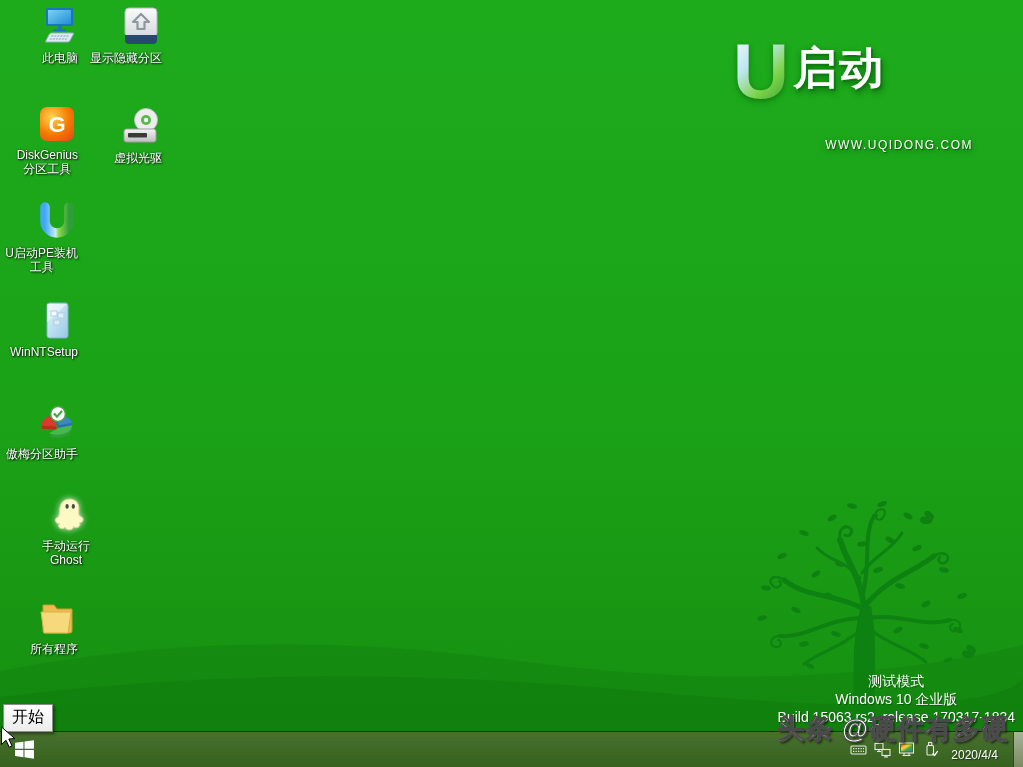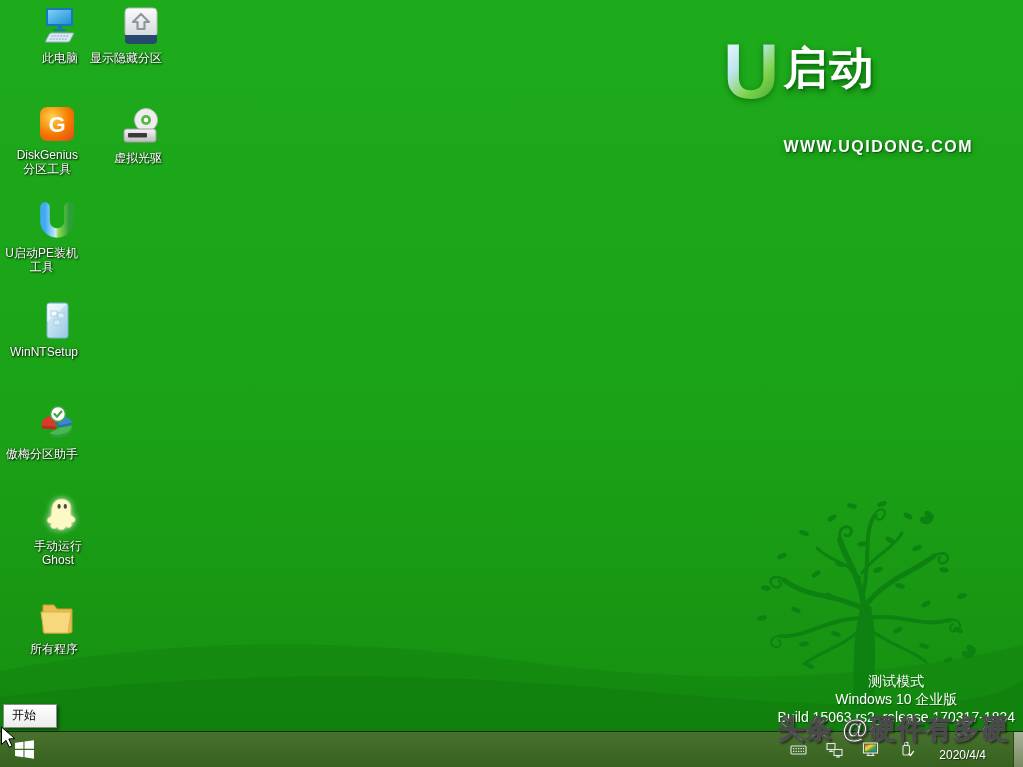--- a/index.html
+++ b/index.html
@@ -20,22 +20,22 @@
           filter:drop-shadow(0 2px 3px rgba(0,60,0,.45)); }
   .logo-u {
     font-size:78px; font-weight:bold; line-height:70px;
     background:linear-gradient(135deg,#f4fbff 0%,#bfe6f2 35%,#7ed348 65%,#2f9e37 100%);
     -webkit-background-clip:text; background-clip:text; color:transparent;
     text-shadow:none; margin-right:4px;
   }
   .logo-right { display:flex; flex-direction:column; align-items:flex-start; padding-top:10px;gap:47px; }
   .logo-name { font-size:44px; font-weight:bold; color:#fff; line-height:44px; letter-spacing:2px;
                text-shadow:2px 2px 0 #0e7a12; }
-  .logo-url  { font-size:16px; font-weight:bold; color:#fff; letter-spacing:1.5px; margin-top:1px;
-               text-shadow:1px 1px 1px rgba(0,60,0,.6); }
+  .logo-url  { font-size:12px; font-weight:normal; color:#fff; letter-spacing:1.5px; margin-top:1px;
+               text-shadow:1px 1px 1px rgba(0,60,0,.6);margin-left:32px; }
 
   
   .icon-cell { position:absolute; width:78px; display:flex; flex-direction:column; align-items:flex-end; }
   .icon-glyph { width:42px; height:42px; display:block; }
   .icon-label { margin-top:3px; text-align:center; font-size:12px; line-height:14px; color:#fff;
                 text-shadow:1px 1px 2px rgba(0,0,0,.85), 0 0 2px rgba(0,0,0,.6); white-space:nowrap; }
 
   
   .sysinfo { position:absolute; right:8px; top:672px; text-align:center; color:#fff; font-size:14px;
              line-height:18px; text-shadow:1px 1px 1px rgba(0,0,0,.35); z-index:20; }
@@ -45,32 +45,32 @@
                font-size:27px; font-weight:bold; color:#fff; letter-spacing:1px;
                -webkit-text-stroke:1px #4a4a4a;
                text-shadow:2px 2px 2px rgba(0,0,0,.5); pointer-events:none; }
 
   
   .taskbar { position:absolute; left:0; bottom:0; width:1023px; height:36px;
              background:linear-gradient(180deg,#49702e 0%,#3c6824 60%,#38611f 100%);
              border-top:1px solid #14300a; display:flex; align-items:center; z-index:30; }
   .start-btn { width:48px; height:100%; display:flex; align-items:center; justify-content:center; }
   .taskbar-spacer { flex:1; }
-  .tray { display:flex; align-items:center; gap:19px; height:100%; }
+  .tray { display:flex; align-items:center; gap:7px; height:100%; }
   .tray-icon { width:17px; height:17px; display:block; }
   .tray-date { font-size:12px; color:#fff; margin:0 8px 0 5px; padding-top:10px;
                text-shadow:1px 1px 1px rgba(0,0,0,.5); }
   .show-desktop { width:10px; height:100%;
                   background:linear-gradient(180deg,#a8b49a 0%,#7c8a63 100%);
                   border-left:1px solid #2c4a16; }
 
   
   .start-tooltip { position:absolute; left:3px; top:704px; z-index:60;
                    background:linear-gradient(180deg,#ffffff 0%,#ececec 100%);
-                   border:1px solid #8c8c8c; padding:2px 20px 3px 8px; font-size:12px; color:#000;
+                   border:1px solid #8c8c8c; padding:2px 8px 3px 8px; font-size:16px; color:#000;
                    box-shadow:2px 2px 3px rgba(0,0,0,.45); }
 
   
   .cursor { position:absolute; left:0px; top:726px; z-index:100; pointer-events:none; }
 </style>
 </head>
 <body>
 
 <div id="desktop">
 
@@ -277,21 +277,21 @@
       </g>
       <circle cx="22" cy="12" r="7.5" fill="#fff" stroke="#46a53e" stroke-width="1.6"></circle>
       <path d="M18.5 12 l2.5 2.7 4.5 -5.2" stroke="#46a53e" stroke-width="2.2" fill="none" stroke-linecap="round"></path>
     </svg>
     <div class="icon-label">
       <div>傲梅分区助手</div>
       <div></div>
     </div>
   </div>
 
-  <div class="icon-cell" style="left:4px;top:494px">
+  <div class="icon-cell" style="left:12px;top:494px">
     <svg class="icon-glyph" viewBox="0 0 44 44" style="filter:drop-shadow(0 0 3px rgba(255,255,255,.8))">
       <path d="M14 10 C18 3 30 4 32 12 C33 17 31 20 33 23 C38 24 38 30 33 30 C35 34 30 37 27 34 C26 38 20 39 18 35 C14 38 9 35 12 31 C7 31 6 25 11 24 C13 20 11 16 14 10 Z" fill="#fdf9c4" stroke="#d9d49a" stroke-width="1"></path>
       <ellipse cx="20" cy="13" rx="1.7" ry="2.5" fill="#4a4a4a"></ellipse>
       <ellipse cx="26.5" cy="13" rx="1.7" ry="2.5" fill="#4a4a4a"></ellipse>
     </svg>
     <div class="icon-label">
       <div>手动运行</div>
       <div>Ghost</div>
     </div>
   </div>

